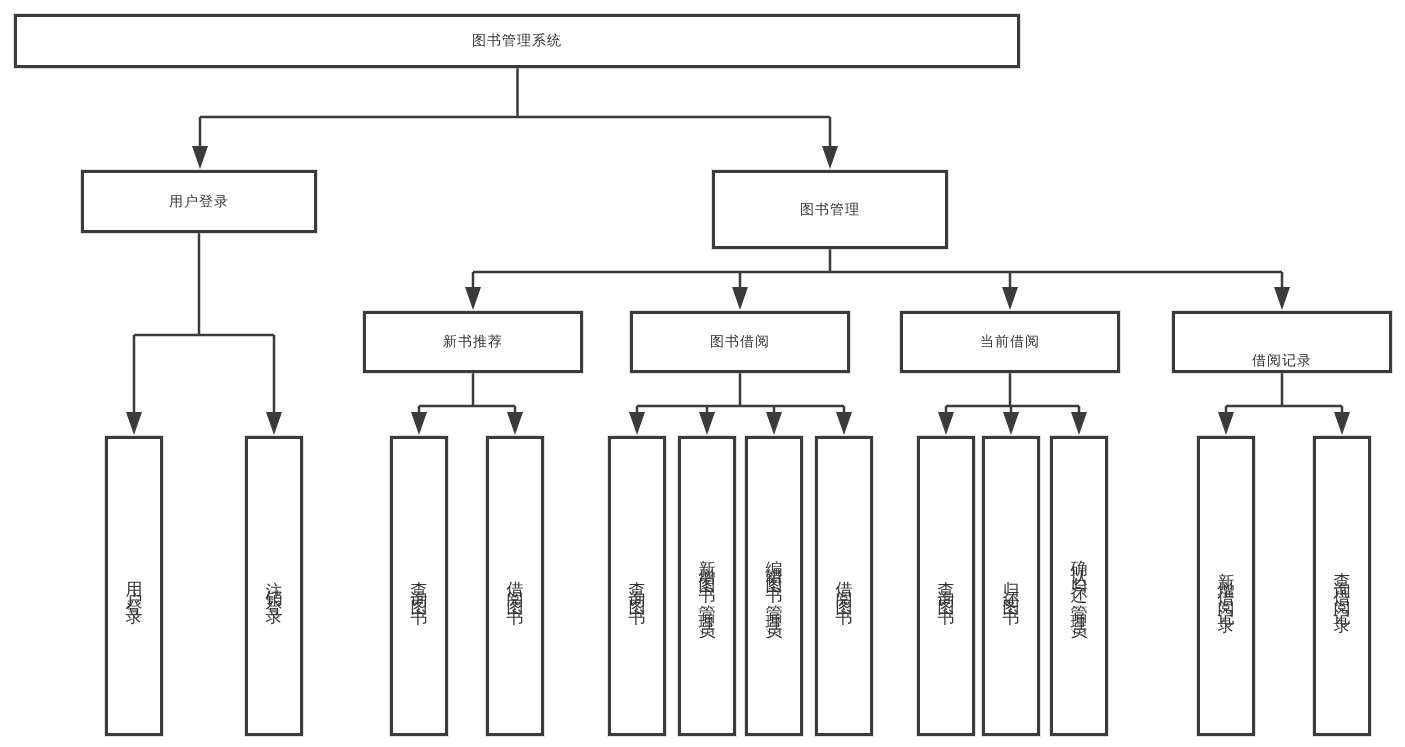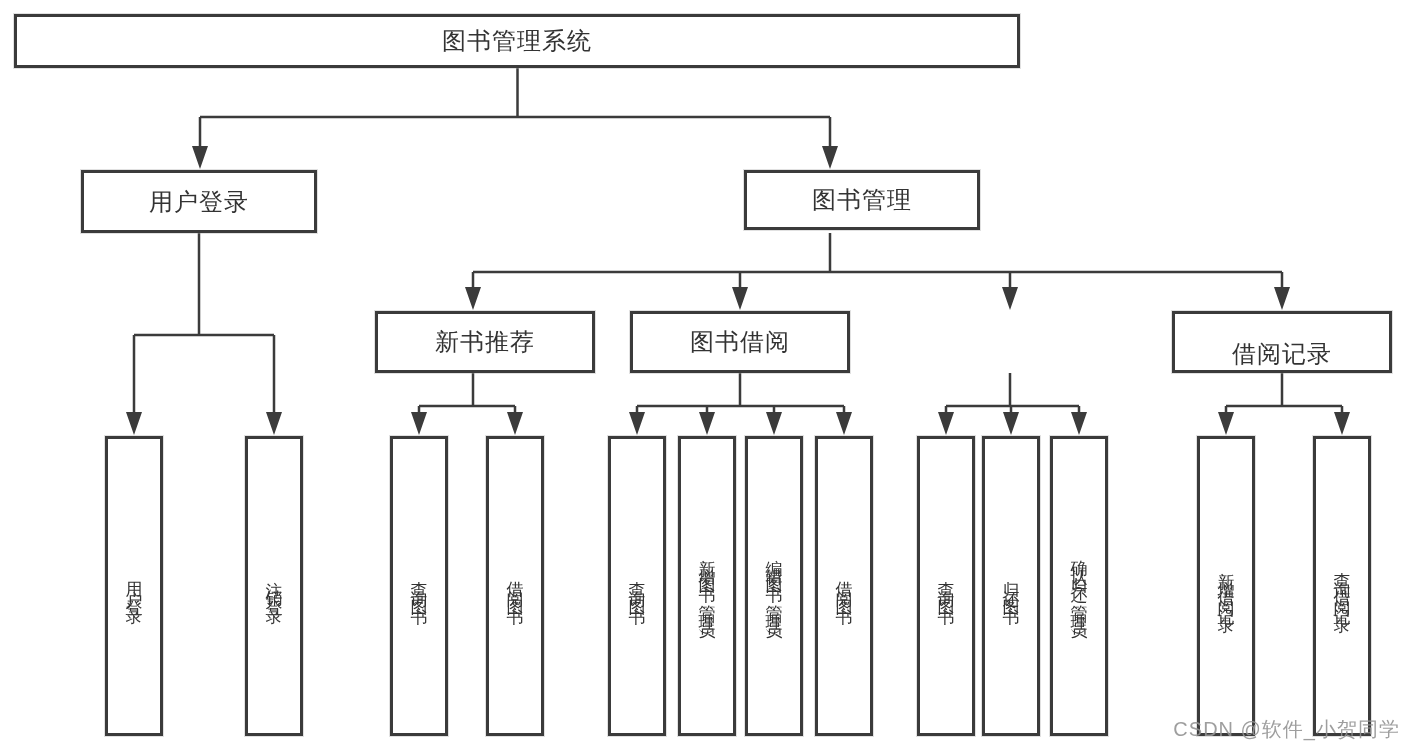--- a/index.html
+++ b/index.html
@@ -25,21 +25,21 @@
     box-sizing: border-box;
     border: 3px solid #3b3b3b;
     background: #ffffff;
     display: flex;
     align-items: center;
     justify-content: center;
     color: #333333;
     z-index: 2;
     box-shadow: 0 0 0 1px rgba(170,170,170,0.35);
   }
-  .node.h { font-size: 24px; letter-spacing: 1px; }
+  .node.h { font-size: 14px; letter-spacing: 1px; }
   .node.leaf { width: 58px; top: 436px; height: 300px; }
   .node.leaf .vtext {
     writing-mode: vertical-rl;
     text-orientation: mixed;
     font-size: 17px;
     letter-spacing: 9px;
     line-height: 1;
     color: #333333;
     white-space: nowrap;
   }
@@ -87,29 +87,32 @@
       M1334 412 L1350 412 L1342 435 Z"></path>
   </svg>
 
   <div class="node h" style="left:14px; top:14px; width:1006px; height:54px;">
     <span>图书管理系统</span>
   </div>
 
   <div class="node h" style="left:81px; top:170px; width:236px; height:63px;">
     <span>用户登录</span>
   </div>
-  <div class="node h" style="left:744px; top:170px; width:236px; height:60px;">
+  <div class="node h" style="left:712px; top:170px; width:236px; height:79px;">
     <span>图书管理</span>
   </div>
 
-  <div class="node h" style="left:363px; top:311px; width:220px; height:62px;margin-left:12px;">
+  <div class="node h" style="left:363px; top:311px; width:220px; height:62px;">
     <span>新书推荐</span>
   </div>
   <div class="node h" style="left:630px; top:311px; width:220px; height:62px;text-align:center;">
     <span>图书借阅</span>
+  </div>
+  <div class="node h" style="left:900px; top:311px; width:220px; height:62px;">
+    <span>当前借阅</span>
   </div>
   <div class="node h" style="left:1172px; top:311px; width:220px; height:62px;align-items:flex-end;">
     <span>借阅记录</span>
   </div>
 
   <div class="node leaf" style="left:105px;">
     <span class="vtext">用户登录</span>
   </div>
   <div class="node leaf" style="left:245px;">
     <span class="vtext">注销登录</span>
@@ -145,15 +148,14 @@
     <span class="vtext">确认归还（管理员）</span>
   </div>
 
   <div class="node leaf" style="left:1197px;">
     <span class="vtext">新增借阅记录</span>
   </div>
   <div class="node leaf" style="left:1313px;">
     <span class="vtext">查询借阅记录</span>
   </div>
 
-  <div class="watermark">CSDN @软件_小贺同学</div>
 
 </div>
 
 </body></html>

